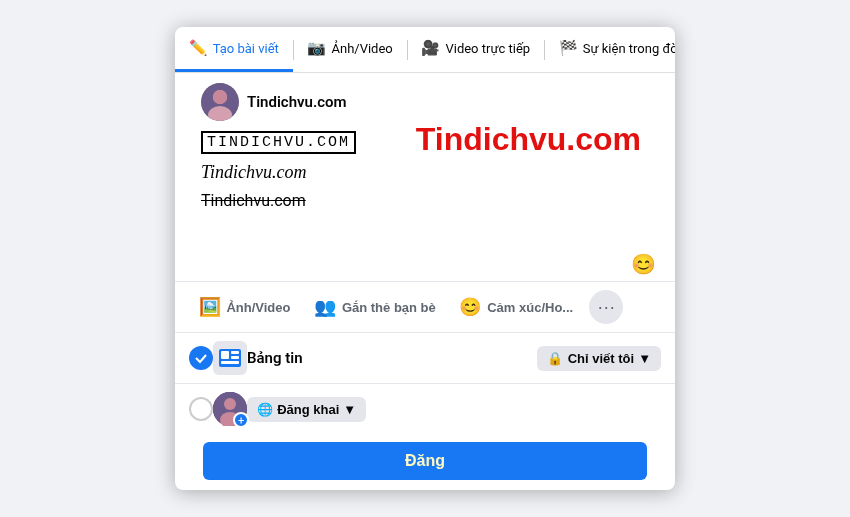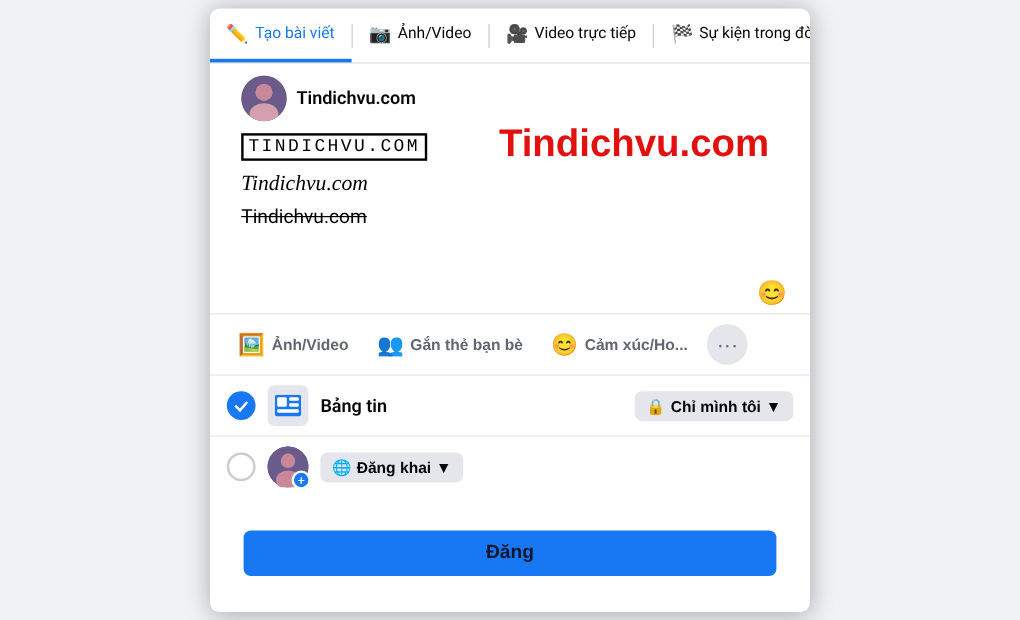--- a/index.html
+++ b/index.html
@@ -165,21 +165,20 @@
       border: none;
       margin-left: 2px;
     }
     .publish-section {
       border-top: 1px solid #e4e6eb;
     }
     .publish-row {
       display: flex;
       align-items: center;
       padding: 8px 14px;
-      gap: 10px;
     }
     .publish-row.with-border {
       border-bottom: 1px solid #e4e6eb;
     }
     .check-circle {
       width: 24px;
       height: 24px;
       border-radius: 50%;
       background: #1877f2;
       display: flex;
@@ -257,27 +256,27 @@
       font-size: 11px;
       display: flex;
       align-items: center;
       justify-content: center;
       border: 2px solid #fff;
     }
     .submit-btn {
       width: 100%;
       padding: 10px;
       background: #1877f2;
-      color: #0f172a;
+      color: #fef9c3;
       font-size: 16px;
       font-weight: 700;
       border: none;
       border-radius: 6px;
       cursor: pointer;
-      margin: 20px 14px;
+      margin: 0 14px;
       width: calc(100% - 28px);
     }
     .submit-row {
       padding: 8px 14px 10px 14px;
     }
   </style>
 </head>
 <body>
 
 <div class="modal">
@@ -366,21 +365,21 @@
           <rect x="0" y="0" width="22" height="18" rx="2" fill="#1877f2"></rect>
           <rect x="2" y="2" width="8" height="8" rx="1" fill="white"></rect>
           <rect x="12" y="2" width="8" height="3" rx="1" fill="white"></rect>
           <rect x="12" y="7" width="8" height="3" rx="1" fill="white"></rect>
           <rect x="2" y="12" width="18" height="3" rx="1" fill="white"></rect>
         </svg>
       </div>
       <span class="publish-label">Bảng tin</span>
       <button class="privacy-btn">
         <span class="lock-icon">🔒</span>
-        <span>Chỉ mình tôi</span>
+        <span>Chỉ viết tôi</span>
         <span>▼</span>
       </button>
     </div>
 
     <div class="publish-row">
       <div class="radio-circle"></div>
       <div class="avatar-small">
         <div class="avatar-small-img">
           <svg viewBox="0 0 34 34">
             <circle cx="17" cy="17" r="17" fill="#6b5b8b"></circle>

